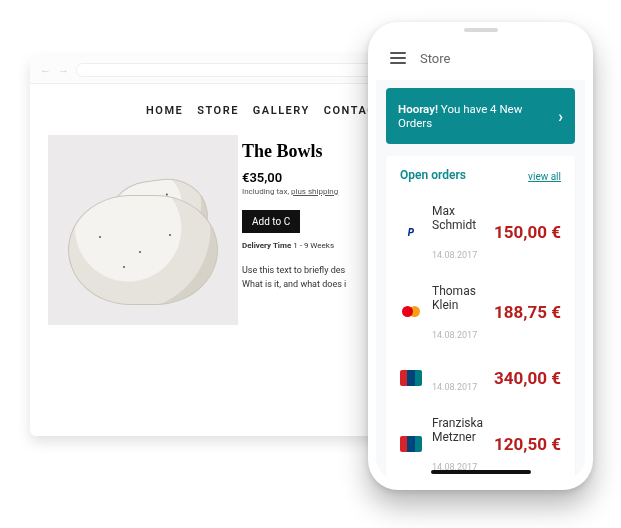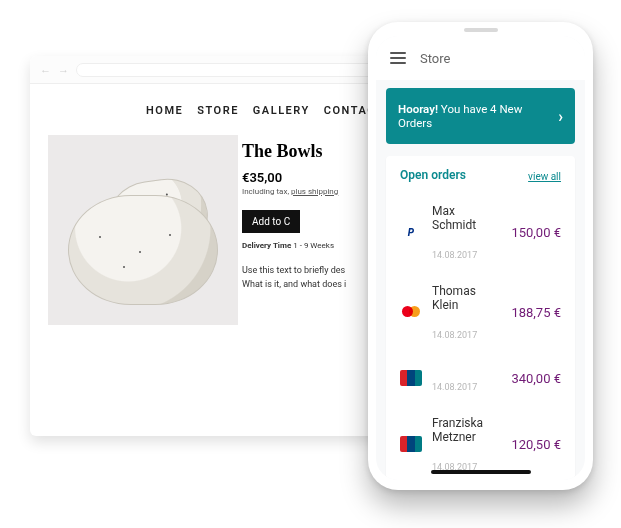--- a/index.html
+++ b/index.html
@@ -50,21 +50,21 @@
   .pay.pp{background:#fff}
   .pay.pp:before{content:"P";color:#003087;font-style:italic;font-weight:800}
   .pay.mc{background:#fff}
   .pay.mc:before,.pay.mc:after{content:"";position:absolute;width:11px;height:11px;border-radius:50%;top:2px}
   .pay.mc:before{left:2px;background:#eb001b}
   .pay.mc:after{right:2px;background:#f79e1b;mix-blend-mode:multiply}
   .pay.up{background:linear-gradient(90deg,#d8232a 0 33%,#00447c 33% 66%,#007b84 66% 100%);font-size:4px;letter-spacing:.3px;color:#fff}
   .ord-main{flex:1}
   .ord-name{font-size:12px;color:#333}
   .ord-date{font-size:9px;color:#b6b6b6;margin-top:18px}
-  .ord-amt{font-size:13px;font-weight:400;color:#701a75}
+  .ord-amt{font-size:17px;font-weight:700;color:#b91c1c}
   .home-ind{position:absolute;bottom:6px;left:50%;transform:translateX(-50%);width:100px;height:4px;background:#111;border-radius:3px}
 </style>
 </head>
 <body>
 
 <div class="browser">
   <div class="browser-bar">
     <span class="nav-arrow">←</span>
     <span class="nav-arrow">→</span>
     <div class="url-bar"></div>

